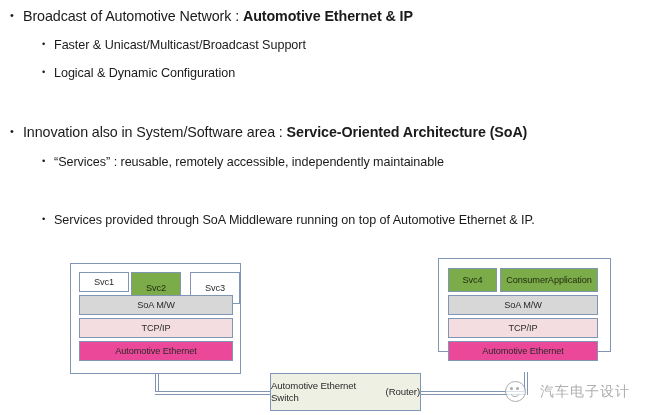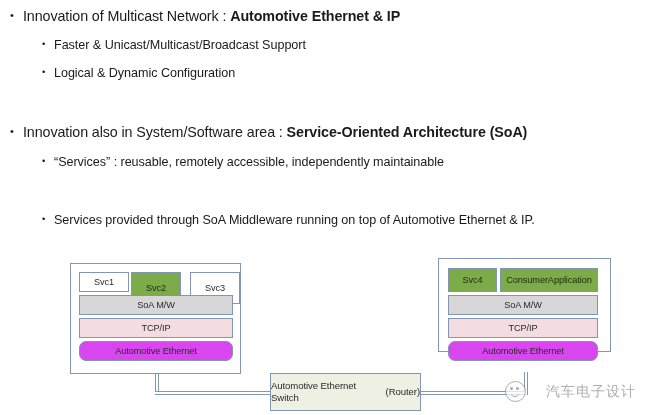--- a/index.html
+++ b/index.html
@@ -85,21 +85,21 @@
     text-align: center;
     font-size: 9.2px;
     color: #2a2a2a;
     line-height: 10.5px;
     letter-spacing: -0.1px;
   }
   .layer-svc-plain { background: #ffffff; }
   .layer-svc-green { background: #7cab49; color: #1e2a10; }
   .layer-mw  { background: #d7d7d7; }
   .layer-tcp { background: #f4dde1; }
-  .layer-eth { background: #d946ef; border-radius: 7px; }
+  .layer-eth { background: #ec4899; }
 
   
   .l-svc1 { left: 8px;  top: 8px;  width: 50px; height: 20px; }
   .l-svc2 { left: 60px; top: 8px;  width: 50px; height: 32px; text-align: center; }
   .l-svc3 { left: 112px;top: 8px;  width: 50px; height: 32px; margin-left: 7px; }
   .l-mw   { left: 8px;  top: 31px; width: 154px; height: 20px; }
   .l-tcp  { left: 8px;  top: 54px; width: 154px; height: 20px; }
   .l-eth  { left: 8px;  top: 77px; width: 154px; height: 20px; }
 
   
@@ -146,21 +146,21 @@
   .cr-h2 { left: 420px; top: 394px; width: 105px; }
   .cr-v1 { left: 524px; top: 372px; height: 20px; }
   .cr-v2 { left: 527px; top: 372px; height: 23px; }
 
   
   .watermark {
     position: absolute;
     left: 505px; top: 381px;
     display: flex;
     align-items: center;
-    gap: 20px;
+    gap: 14px;
     opacity: 0.72;
   }
   .wm-icon {
     width: 19px; height: 19px;
     border-radius: 50%;
     border: 1.6px solid #8a8a8a;
     position: relative;
     background: #ffffff;
     flex: none;
   }
@@ -188,21 +188,21 @@
     font-family: "DejaVu Sans", sans-serif;
     white-space: nowrap;
   }
 </style>
 </head>
 <body>
 
 <div class="slide-body">
 
   <div class="bullet-l1" style="top:8px">
-    <span class="dot1"></span><span>Innovation of Multicast Network : </span><span class="b">Automotive Ethernet &amp; IP</span>
+    <span class="dot1"></span><span>Broadcast of Automotive Network : </span><span class="b">Automotive Ethernet &amp; IP</span>
   </div>
 
   <div class="bullet-l2" style="top:38px">
     <span class="dot2"></span><span>Faster &amp; Unicast/Multicast/Broadcast Support</span>
   </div>
 
   <div class="bullet-l2" style="top:66px">
     <span class="dot2"></span><span>Logical &amp; Dynamic Configuration</span>
   </div>
 

